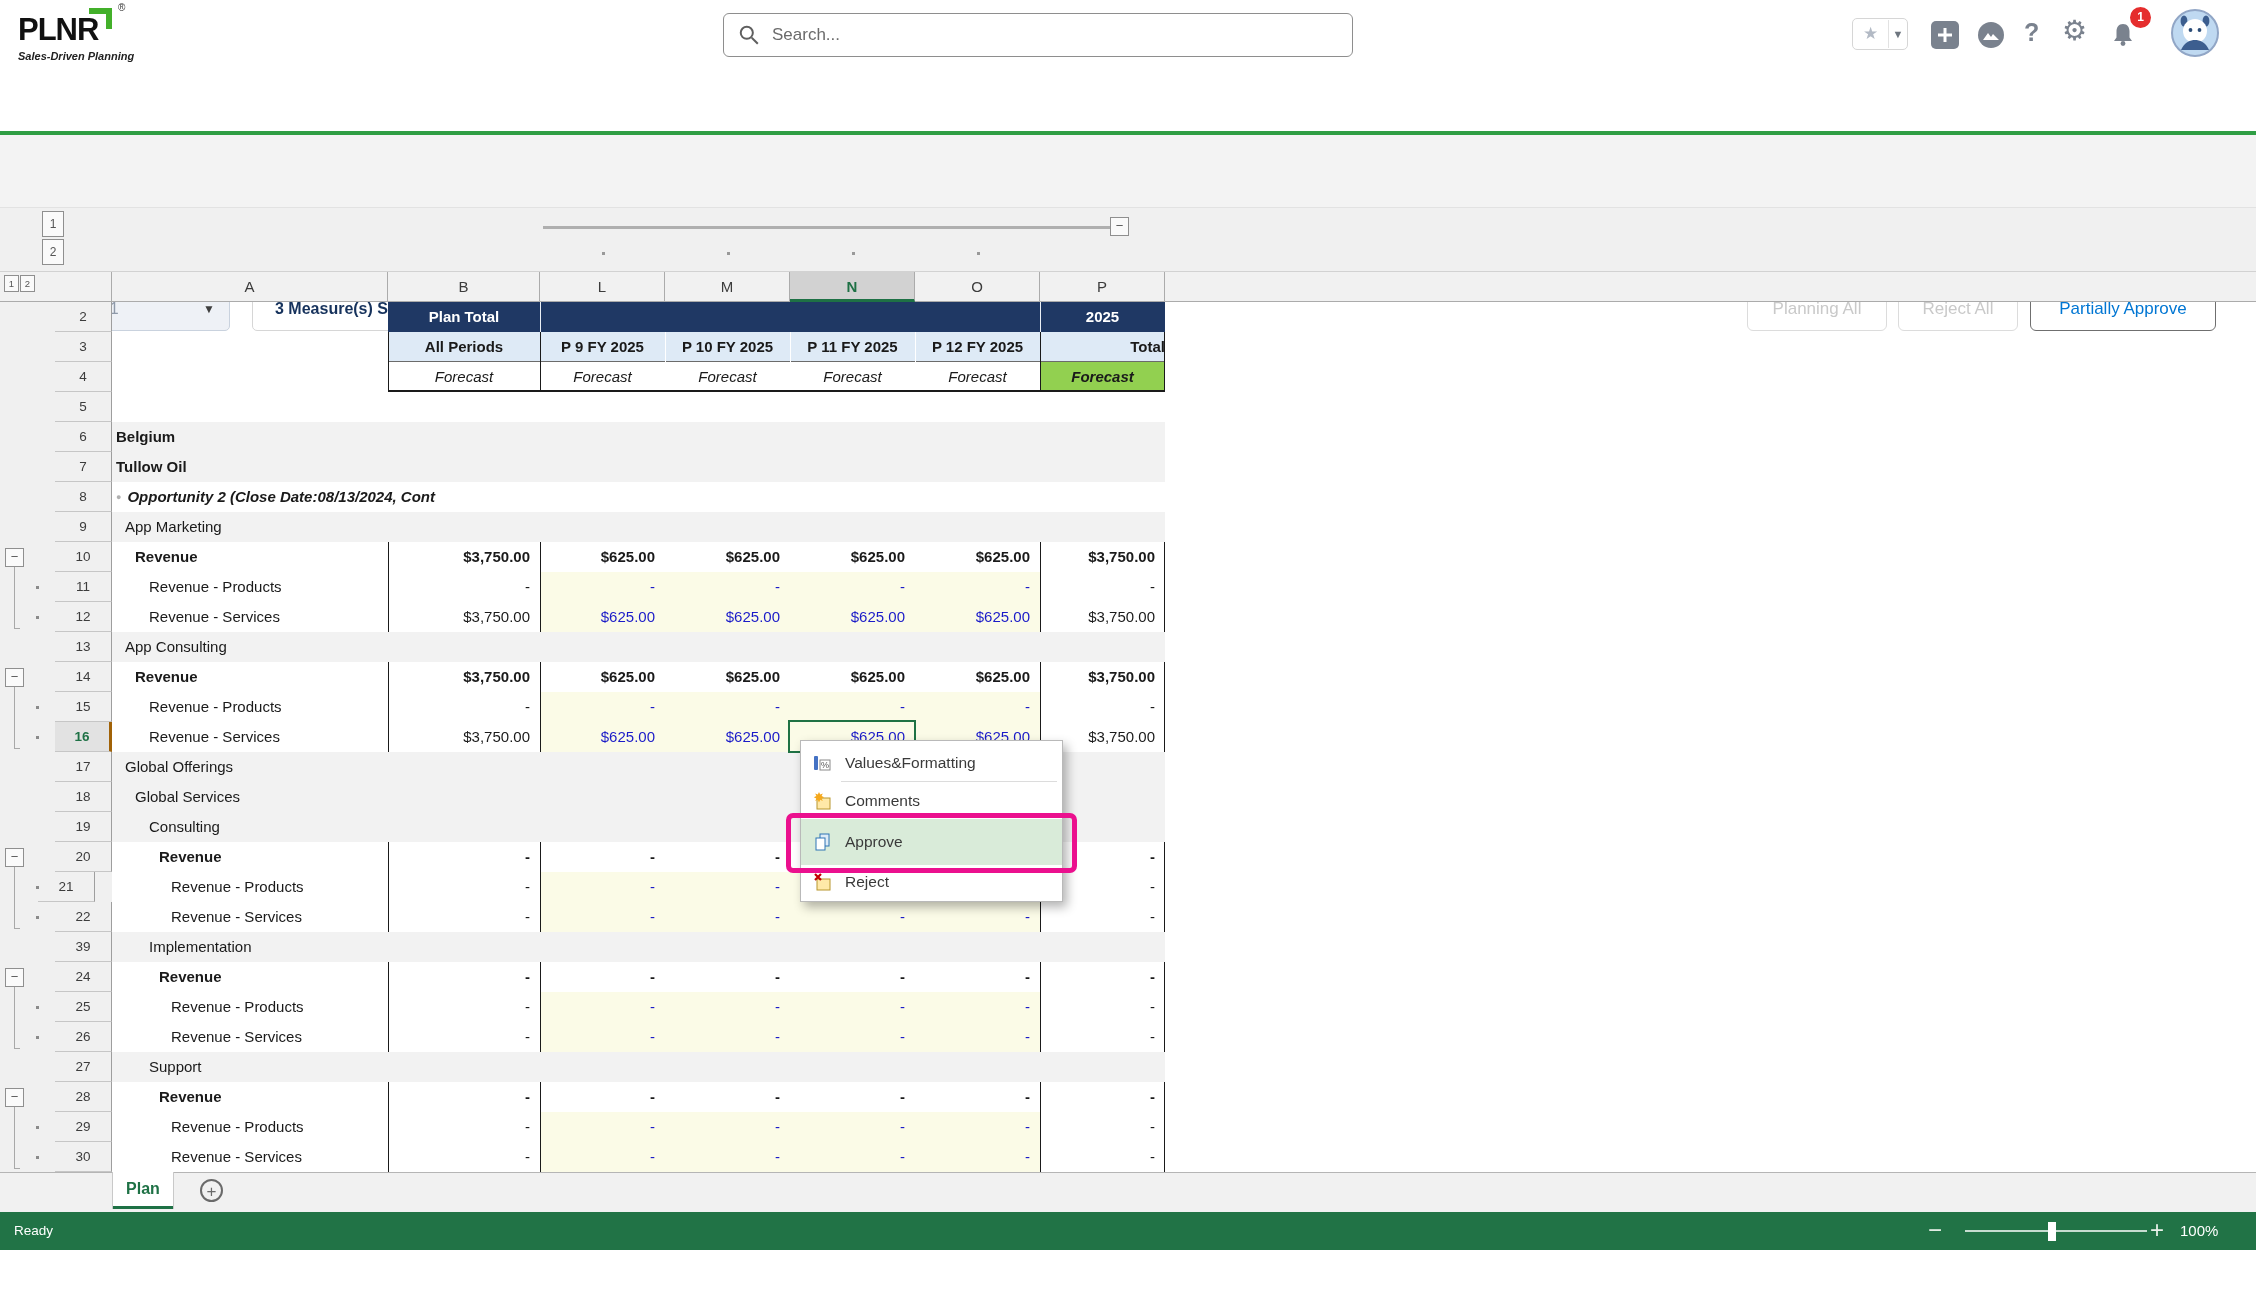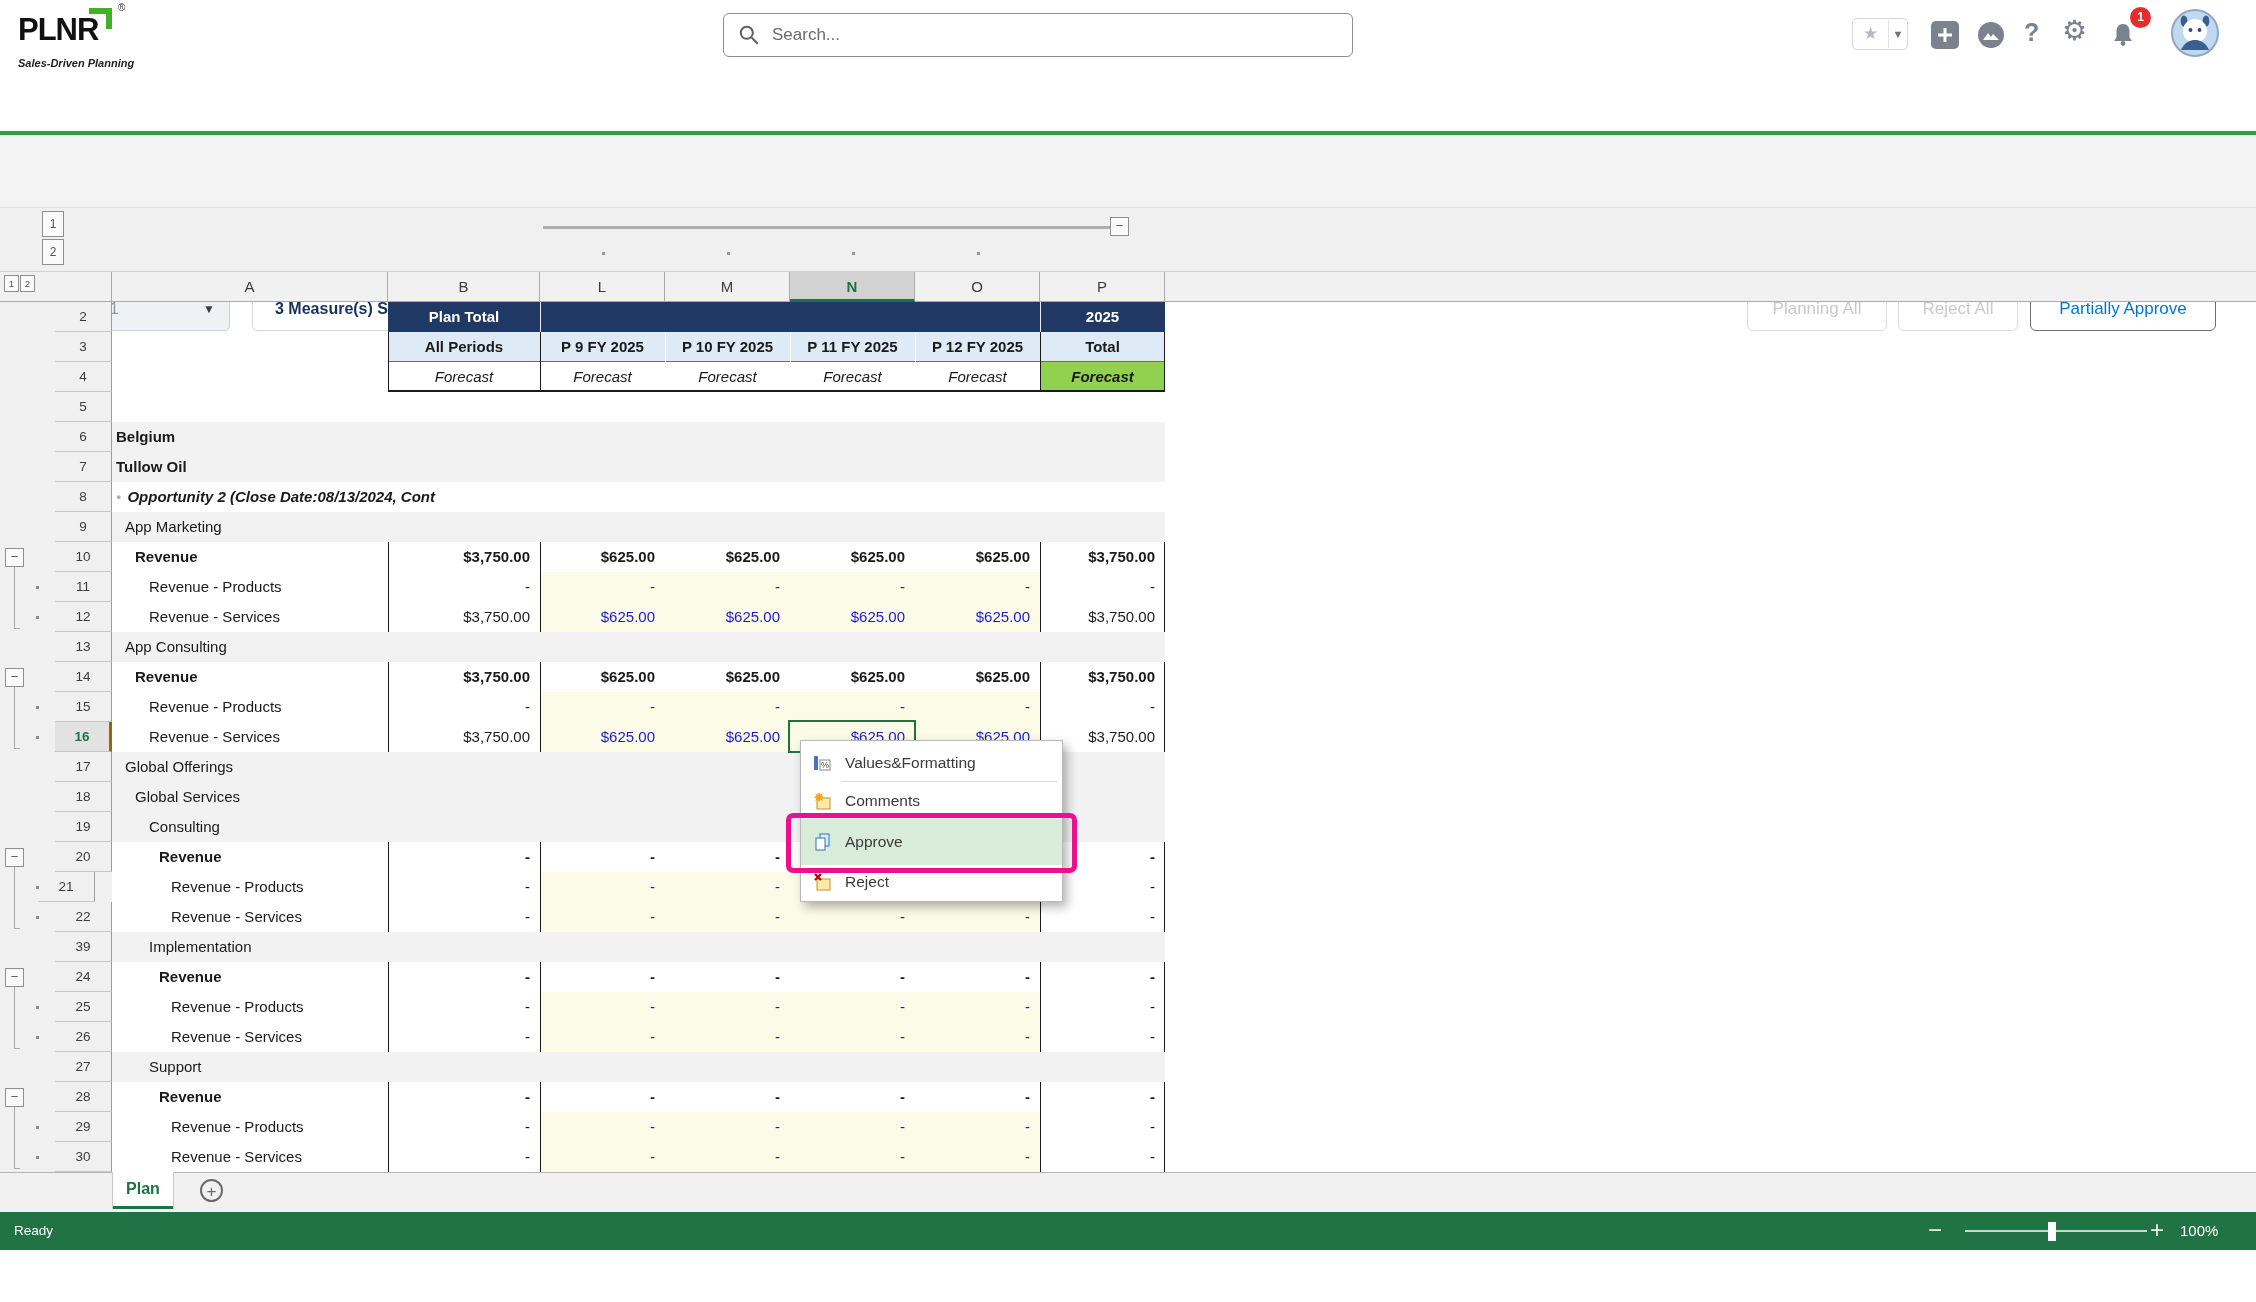--- a/index.html
+++ b/index.html
@@ -6,21 +6,21 @@
   #app{position:relative;width:2256px;height:1302px;background:#fff;overflow:hidden;
        font-family:"Liberation Sans",sans-serif;color:#1a1a1a;}
   .abs{position:absolute;}
   
   #topbar{position:absolute;left:0;top:0;width:2256px;height:80px;background:#fff;}
   #logo{position:absolute;left:18px;top:12px;}
   #logo .word{font-size:31px;font-weight:bold;letter-spacing:-1px;color:#111;position:relative;display:inline-block;}
   #logo .bracket{position:absolute;right:-14px;top:-4px;width:17px;height:15px;
       border-top:6px solid #43B02A;border-right:6px solid #43B02A;}
   #logo .reg{position:absolute;right:-26px;top:-10px;font-size:10px;font-weight:normal;color:#333;}
-  #logo .tagline{font-size:11px;font-style:italic;font-weight:bold;color:#222;margin-top:9px;}
+  #logo .tagline{font-size:11px;font-style:italic;font-weight:bold;color:#222;margin-top:2px;}
   #searchbox{position:absolute;left:723px;top:13px;width:630px;height:44px;border:1px solid #8E8E8E;
       border-radius:6px;background:#fff;display:flex;align-items:center;padding:0 14px;box-sizing:border-box;gap:10px;}
   #searchbox input{border:none;outline:none;font-size:17px;color:#444;flex:1;
       font-family:"Liberation Sans",sans-serif;background:transparent;}
   #searchbox input::placeholder{color:#6b6b6b;}
   .gicon{color:#7A828E;display:flex;align-items:center;justify-content:center;}
   #fav-split{position:absolute;left:1852px;top:18px;width:54px;height:30px;border:1px solid #D6D6D6;
       border-radius:5px;display:flex;align-items:center;background:#fff;}
   #fav-split .star{flex:1;text-align:center;color:#B3BAC5;font-size:17px;line-height:28px;}
   #fav-split .sep{width:1px;height:28px;background:#E2E2E2;}
@@ -279,21 +279,21 @@
       <div style="position: absolute; left: 915px; top: 332px; width: 1px; height: 30px; background: rgb(255, 255, 255);"></div>
       <div class="vline" style="left: 388px; top: 332px; height: 30px;"></div>
       <div class="vline" style="left: 540px; top: 332px; height: 30px;"></div>
       <div class="vline" style="left: 1040px; top: 332px; height: 30px;"></div>
       <div class="vline" style="left: 1164px; top: 332px; height: 30px;"></div>
       <div class="cell" style="left: 388px; top: 332px; width: 152px; font-weight: bold; text-align: center;">All Periods</div>
       <div class="cell" style="left: 540px; top: 332px; width: 125px; font-weight: bold; text-align: center;">P 9 FY 2025</div>
       <div class="cell" style="left: 665px; top: 332px; width: 125px; font-weight: bold; text-align: center;">P 10 FY 2025</div>
       <div class="cell" style="left: 790px; top: 332px; width: 125px; font-weight: bold; text-align: center;">P 11 FY 2025</div>
       <div class="cell" style="left: 915px; top: 332px; width: 125px; font-weight: bold; text-align: center;">P 12 FY 2025</div>
-      <div class="cell" style="left: 1040px; top: 332px; width: 125px; font-weight: bold; text-align: center;">Total</div>
+      <div class="cell" style="left: 1040px; top: 332px; width: 125px; font-weight: bold; text-align: right;">Total</div>
       <div class="cell rowhdr" style="left: 55px; top: 362px; width: 57px;">4</div>
       <div class="cell" style="left: 1040px; top: 362px; width: 125px; background: rgb(146, 208, 80);"></div>
       <div class="vline" style="left: 388px; top: 362px; height: 30px;"></div>
       <div class="vline" style="left: 540px; top: 362px; height: 30px;"></div>
       <div class="vline" style="left: 1040px; top: 362px; height: 30px;"></div>
       <div class="vline" style="left: 1164px; top: 362px; height: 30px;"></div>
       <div class="cell" style="left: 388px; top: 362px; width: 152px; font-style: italic; text-align: center; font-weight: normal;">Forecast</div>
       <div class="cell" style="left: 540px; top: 362px; width: 125px; font-style: italic; text-align: center; font-weight: normal;">Forecast</div>
       <div class="cell" style="left: 665px; top: 362px; width: 125px; font-style: italic; text-align: center; font-weight: normal;">Forecast</div>
       <div class="cell" style="left: 790px; top: 362px; width: 125px; font-style: italic; text-align: center; font-weight: normal;">Forecast</div>

